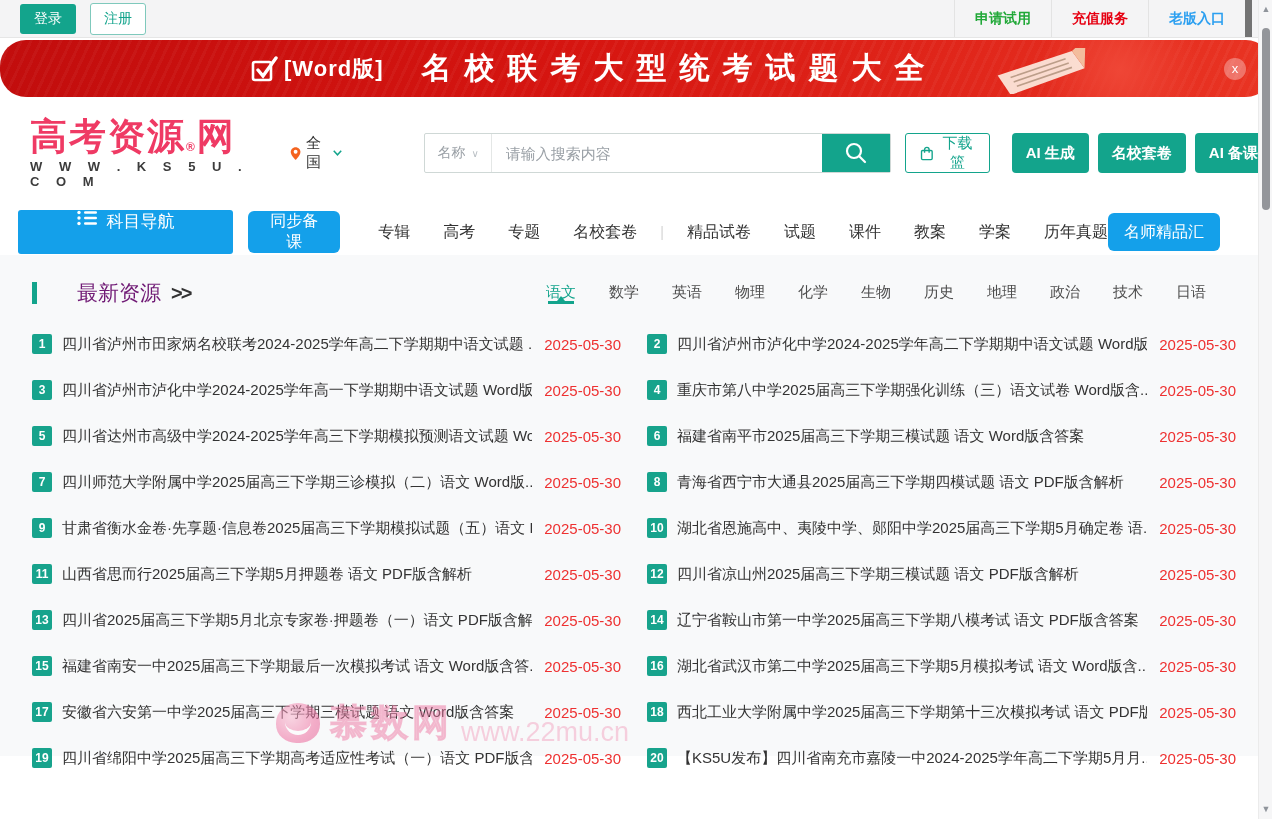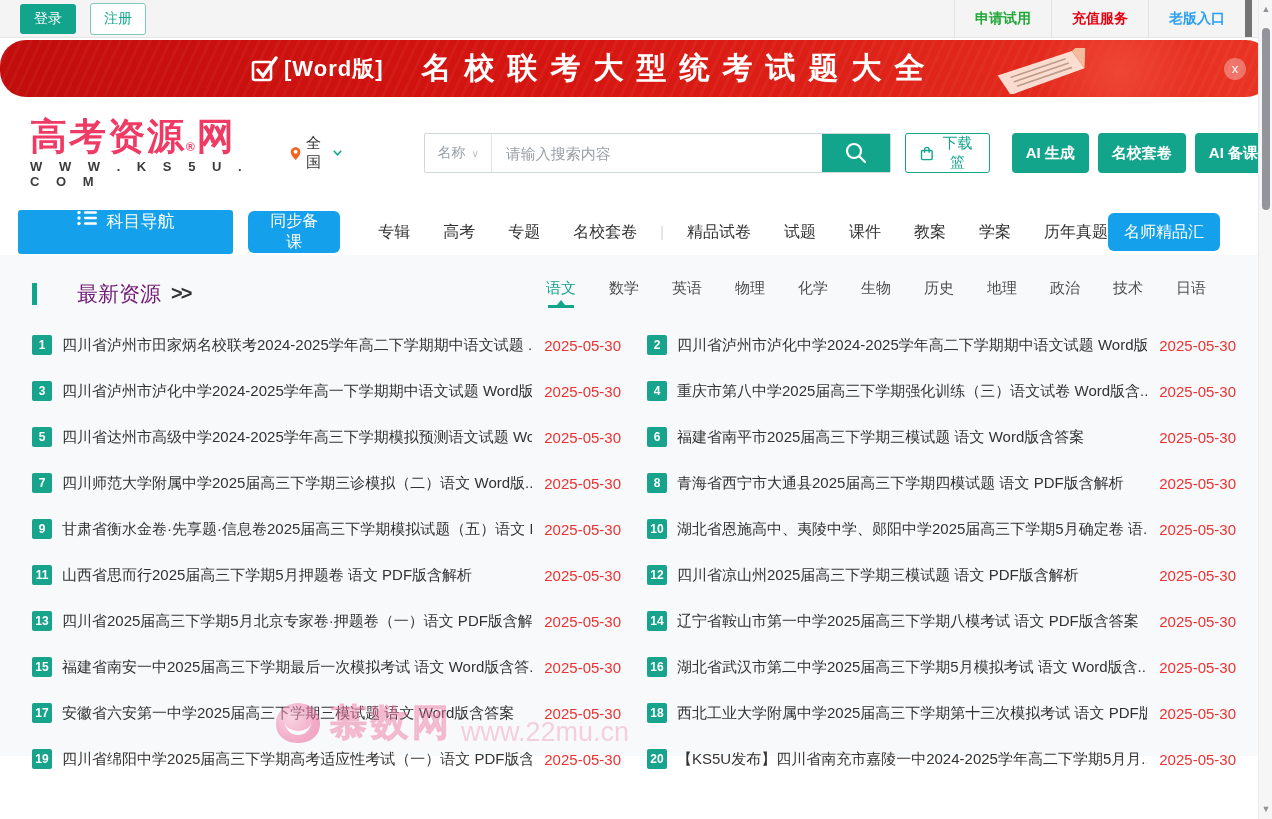--- a/index.html
+++ b/index.html
@@ -73,21 +73,21 @@
   .featured-btn { margin-left:auto; margin-right:52px; height:38px; padding:0 16px; background:#14a0ea;
                   color:#fff; border:none; border-radius:6px; font-size:16px; cursor:pointer; white-space:nowrap; }
 
   
   .content { background:#f8f9fa; height:501px; padding:24px 36px 0 32px; }
   .section-head { display:flex; align-items:center; }
   .accent-bar { width:5px; height:22px; background:#13a48c; }
   .section-title { font-size:21px; color:#701a75; margin-left:40px; }
   .section-arrows { font-size:20px; font-weight:bold; color:#333; margin-left:10px; letter-spacing:-2px; }
   .tabs { display:flex; gap:33px; margin-left:auto; padding-right:30px; }
-  .tab { font-size:15px; color:#4d4d4d; position:relative; padding-bottom:10px; white-space:nowrap; }
+  .tab { font-size:15px; color:#4d4d4d; position:relative; padding-bottom:2px; white-space:nowrap; }
   .tab.active { color:#13a48c; }
   .tab.active::after { content:""; position:absolute; left:2px; right:2px; bottom:0; height:3px; background:#13a48c; }
   .tab.active::before { content:""; position:absolute; left:50%; margin-left:-4px; bottom:3px;
                         border-left:4px solid transparent; border-right:4px solid transparent;
                         border-bottom:5px solid #13a48c; }
 
   .res-grid { margin-top:14px; display:grid; grid-template-columns:1fr 1fr; column-gap:26px; }
   .res-row { height:46px; display:flex; align-items:center; min-width:0; }
   .res-num { min-width:20px; height:20px; padding:0 2px; background:#17a38c; color:#fff; font-size:12px;
              font-weight:bold; display:flex; align-items:center; justify-content:center; border-radius:2px; flex:none; }

